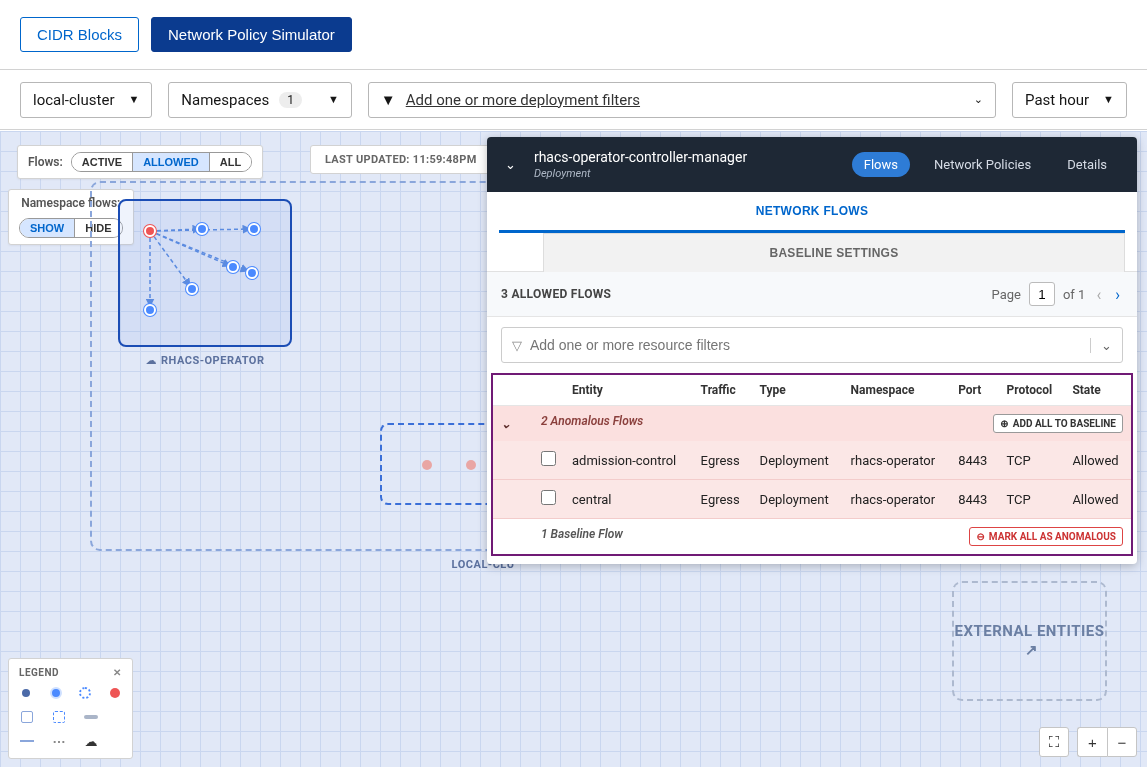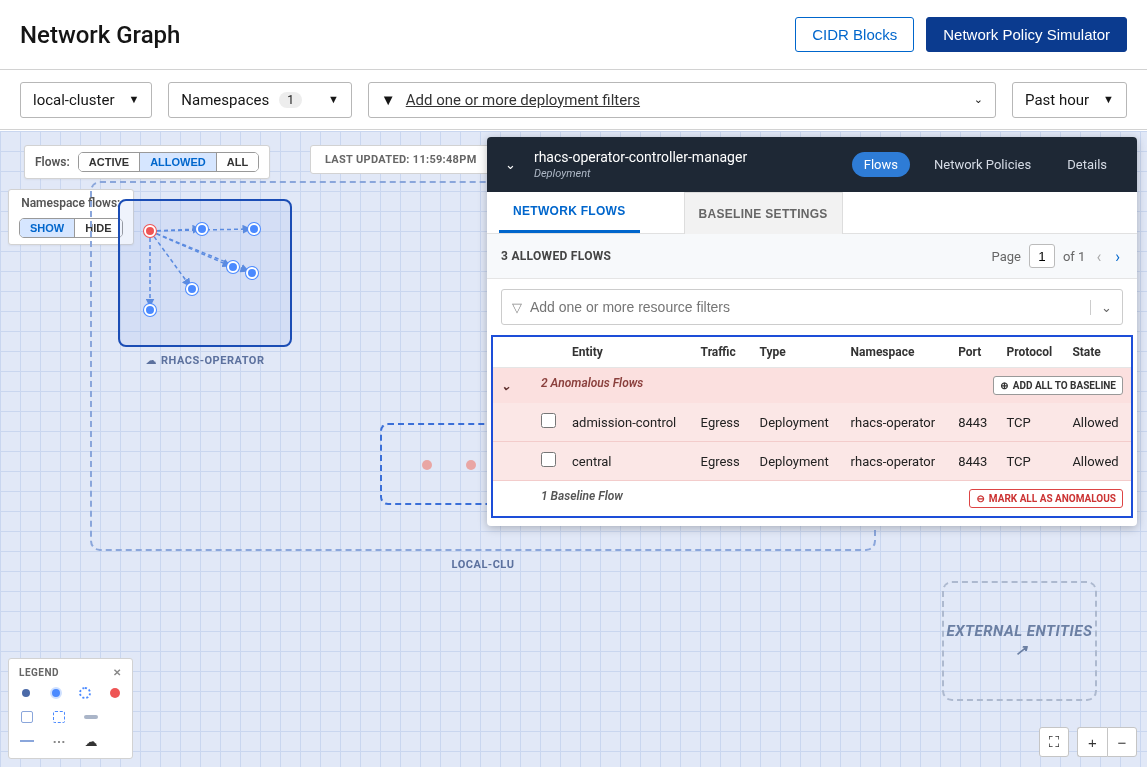--- a/index.html
+++ b/index.html
@@ -19,21 +19,21 @@
 .select-wide { flex: 1; justify-content: space-between; }
 .badge-count { background: #ededed; border-radius: 10px; padding: 1px 8px; font-size: 12px; }
 .caret { display: inline-block; margin-left: 4px; color: #151515; font-size: 11px; }
 
 
 .canvas { position: absolute; left: 0; right: 0; top: 131px; bottom: 0; background: repeating-linear-gradient(#c9d6ef, #c9d6ef 1px, transparent 1px, transparent 20px), repeating-linear-gradient(90deg, #c9d6ef, #c9d6ef 1px, transparent 1px, transparent 20px), #e1e8f7; overflow: hidden; }
 
 
 .pill-box { position: absolute; background: #fff; border: 1px solid #d2d2d2; border-radius: 3px; padding: 6px 10px; display: flex; align-items: center; gap: 8px; font-size: 12px; box-shadow: 0 1px 2px rgba(0,0,0,0.05);}
 .pill-box .label { font-weight: 600; color: #555; }
-.toggle-group { display: flex; border: 1px solid #999; border-radius: 5px; overflow: hidden; }
+.toggle-group { display: flex; border: 1px solid #999; border-radius: 10px; overflow: hidden; }
 .toggle-group button { border: none; background: #fff; padding: 3px 10px; font-size: 11px; font-weight: 600; cursor: pointer; color: #333; }
 .toggle-group button + button { border-left: 1px solid #999; }
 .toggle-group button.active { background: #d6e6ff; color: #0066cc; }
 .timestamp-box { position: absolute; background: #fff; border: 1px solid #d2d2d2; border-radius: 3px; padding: 7px 14px; font-size: 11px; font-weight: 700; color: #666; letter-spacing: 0.3px;}
 
 
 .ns-box { position: absolute; border: 2px dashed #3a6fd8; border-radius: 8px; }
 .ns-box.sel { border-color: #1b4db5; border-width: 2px; border-style: solid; background: rgba(120,160,230,0.12); }
 .ns-label { position: absolute; bottom: -22px; left: 50%; transform: translateX(-50%); font-size: 11px; font-weight: 700; color: #5c719e; letter-spacing: 0.5px; white-space: nowrap; }
 .cloud-icon::before { content: "☁"; margin-right: 4px; font-weight: normal; }
@@ -76,37 +76,37 @@
 
 .panel { position: absolute; right: 10px; top: 6px; width: 650px; background: #fff; box-shadow: 0 2px 10px rgba(0,0,0,0.25); border-radius: 4px; }
 .panel-hdr { background: #1e2835; color: #fff; padding: 12px 18px; display: flex; align-items: center; border-radius: 4px 4px 0 0; position: relative; }
 .panel-hdr .chev { margin-right: 18px; cursor: pointer; }
 .panel-hdr .title { font-size: 14px; }
 .panel-hdr .subtitle { font-size: 11px; font-style: italic; color: #aeb8c6; margin-top: 2px; }
 .panel-tabs { margin-left: auto; display: flex; gap: 12px; align-items: center; font-size: 13px;}
 .panel-tabs a { color: #d5dbe5; text-decoration: none; padding: 5px 12px; border-radius: 14px; cursor: pointer; }
 .panel-tabs a.active { background: #2e7cd6; color: #fff; }
 
-.subtabs { display: flex; border-bottom: 1px solid #e1e1e1; padding: 0 12px; background: #fff;}
+.subtabs { display: flex; border-bottom: 1px solid #e1e1e1; padding: 0 12px; background: #fff; flex-direction: column;}
 .subtabs button { border: none; background: transparent; padding: 12px 14px; font-size: 12px; font-weight: 700; letter-spacing: 0.3px; color: #666; cursor: pointer;}
 .subtabs button.active { color: #0066cc; border-bottom: 3px solid #0066cc; }
 .subtabs button:not(.active) { background:#f2f2f2; border: 1px solid #ddd; border-bottom: none; margin-bottom: -1px; margin-left: 44px;}
 
 .count-bar { display: flex; align-items: center; justify-content: space-between; padding: 10px 14px; background: #f7f9fb; border-bottom: 1px solid #e5e5e5; }
 .count-bar .count { font-size: 12px; font-weight: 700; letter-spacing: 0.3px; color: #444;}
 .pager { display: flex; align-items: center; gap: 8px; color: #666; font-size: 13px;}
 .pager input { width: 26px; height: 24px; text-align: center; border: 1px solid #bbb; border-radius: 3px; }
 .pager .nav { color: #aaa; cursor: pointer; padding: 0 3px; font-size: 16px; }
 .pager .nav.enabled { color: #0066cc; }
 
 .filter-input { margin: 10px 14px; border: 1px solid #ccc; border-radius: 3px; display: flex; align-items: center; padding: 0 10px; height: 36px; }
 .filter-input input { flex: 1; border: none; outline: none; font-size: 14px; background: transparent; }
 .filter-input .fi-caret { border-left: 1px solid #ccc; padding-left: 10px; color: #666; cursor: pointer; }
 
-.tbl-wrap { border: 2px solid #1d4ed8; margin: 0 4px 8px; }
+.tbl-wrap { border: 2px solid #701a75; margin: 0 4px 8px; }
 table { width: 100%; border-collapse: collapse; }
 th { text-align: left; font-size: 12px; font-weight: 700; padding: 8px 8px; border-bottom: 1px solid #e5e5e5; color: #333; }
 th:first-child, td:first-child { width: 40px; }
 th.chkcol, td.chkcol { width: 30px; text-align: center; }
 td { font-size: 13px; padding: 10px 8px; color: #222; }
 tr.group { background: #fbe0df; }
 tr.group td { font-size: 12px; font-style: italic; font-weight: 600; color: #8a3f3c; padding: 8px 8px; }
 tr.anom-row { background: #fbe7e6; border-bottom: 1px solid #f3cccb; }
 tr.base-row { background: #fff; border-top: 1px solid #eee; }
 .group-btn { float: right; font-style: normal; font-size: 10px; font-weight: 700; border: 1px solid #999; border-radius: 3px; padding: 3px 6px; background: #fff; cursor: pointer; display: inline-flex; align-items: center; gap: 4px; color:#333;}
@@ -114,21 +114,20 @@
 .exp-chev { color: #5d2e2c; cursor: pointer; font-size: 12px; }
 input[type=checkbox] { width: 15px; height: 15px; cursor: pointer; }
 .pale-node { position:absolute; width:10px; height:10px; border-radius:50%; background:#e9a6a4; }
 
 svg.edges { position:absolute; left:0; top:0; pointer-events:none; }
 </style>
 </head>
 <body>
 
 <div class="header">
-  <h1>Network Graph</h1>
   <div class="header-btns">
     <button class="btn btn-outline">CIDR Blocks</button>
     <button class="btn btn-primary">Network Policy Simulator</button>
   </div>
 </div>
 
 <div class="filter-bar">
   <div class="select">
     <span>local-cluster</span>
     <span class="caret">▼</span>
@@ -146,21 +145,21 @@
     <span class="caret">⌄</span>
   </div>
   <div class="select">
     <span>Past hour</span>
     <span class="caret">▼</span>
   </div>
 </div>
 
 <div class="canvas">
 
-  <div class="pill-box" style="left:24px;top:14px;">
+  <div class="pill-box" style="left:17px;top:14px;">
     <span class="label">Flows:</span>
     <div class="toggle-group">
       <button>ACTIVE</button>
       <button class="active">ALLOWED</button>
       <button>ALL</button>
     </div>
   </div>
 
   <div class="pill-box" style="left:8px;top:58px;flex-direction:column;">
     <span class="label">Namespace flows:</span>
@@ -203,21 +202,21 @@
   <div class="ns-box" style="left:380px; top:292px; width:420px; height:82px;">
     <div class="pale-node" style="left:40px;top:35px;"></div>
     <div class="pale-node" style="left:84px;top:35px;"></div>
   </div>
 
   <div class="ns-box" style="left:660px; top:60px; width:178px; height:60px;">
     <div class="pale-node" style="left:110px;top:28px;"></div>
     <div class="pale-node" style="left:136px;top:28px;"></div>
   </div>
 
-  <div class="ext-box" style="right:50px; top:450px;font-style:italic;">
+  <div class="ext-box" style="right:40px; top:450px;">
     <div class="ext-box-inner">
       <span>EXTERNAL ENTITIES</span>
       <span class="arrow-ne">↗</span>
     </div>
   </div>
 
   <div class="legend">
     <div class="legend-hdr">
       <span>LEGEND</span>
       <span style="cursor:pointer;color:#888;">✕</span>

